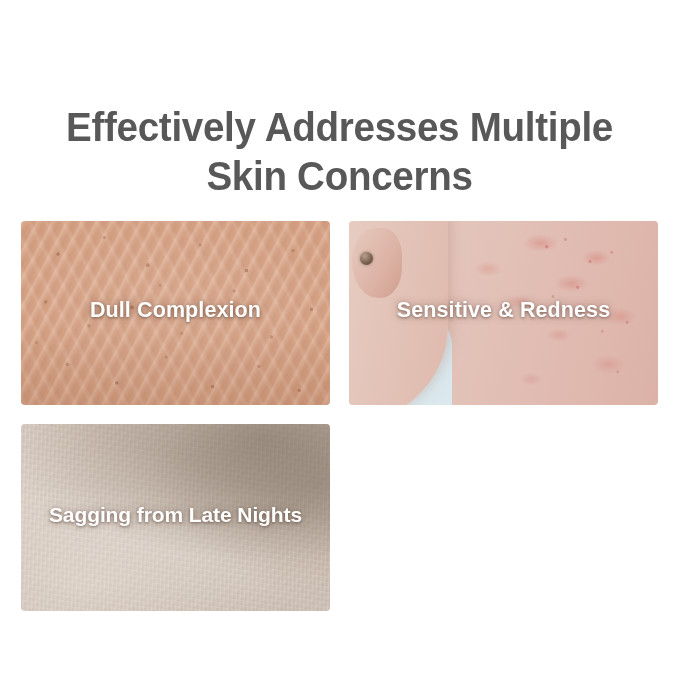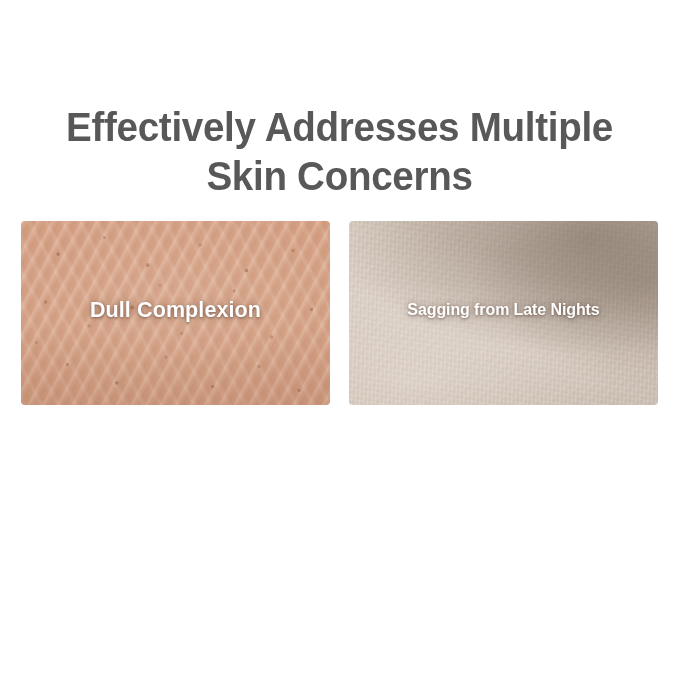--- a/index.html
+++ b/index.html
@@ -79,21 +79,21 @@
     padding-bottom: 6px;
     color: #ffffff;
     font-family: "Liberation Sans", sans-serif;
     font-weight: bold;
     font-size: 21.5px;
     letter-spacing: 0.1px;
     text-shadow: 0 1px 3px rgba(70,45,35,0.55), 0 0 9px rgba(80,50,40,0.35);
     white-space: nowrap;
     z-index: 5;
   }
-  .card-label.wide { font-size: 16px; letter-spacing: -0.1px; }
+  .card-label.wide { font-size: 21px; letter-spacing: -0.1px; }
 
   
   .c1-base {
     background:
       radial-gradient(120% 100% at 18% 12%, #e0ae92 0%, #d79f81 45%, #cf9madd 100%),
       linear-gradient(160deg, #ddaa8c 0%, #d49c7d 55%, #c89274 100%);
     background-color: #d5a184;
   }
   .c1-streaks {
     background-image:
@@ -301,20 +301,30 @@
   <div class="grid">
 
     <div class="card">
       <div class="skin c1-base"></div>
       <div class="skin c1-streaks"></div>
       <div class="skin c1-pores"></div>
       <div class="skin c1-vignette"></div>
       <div class="card-label">Dull Complexion</div>
     </div>
 
+    <div class="card">
+      <div class="skin c2-base"></div>
+      <div class="c2-blue"></div>
+      <div class="c2-jaw"></div>
+      <div class="c2-ear"></div>
+      <div class="c2-earring"></div>
+      <div class="skin c2-blotches"></div>
+      <div class="skin c2-speckle"></div>
+      <div class="card-label">Sensitive &amp; Redness</div>
+    </div>
 
     <div class="card">
       <div class="skin c3-base"></div>
       <div class="skin c3-texture"></div>
       <div class="skin c3-shadow"></div>
       <div class="skin c3-sheen"></div>
       <div class="card-label wide">Sagging from Late Nights</div>
     </div>
 
 

